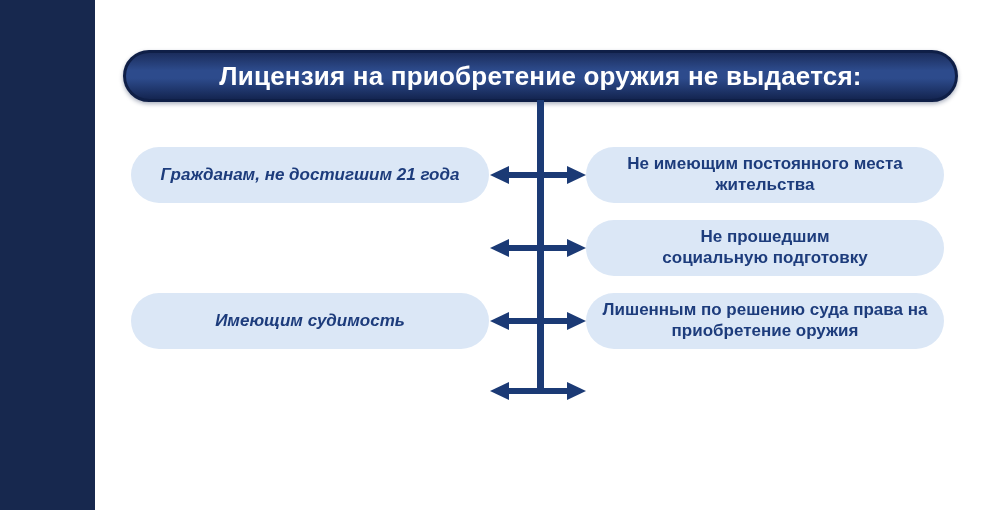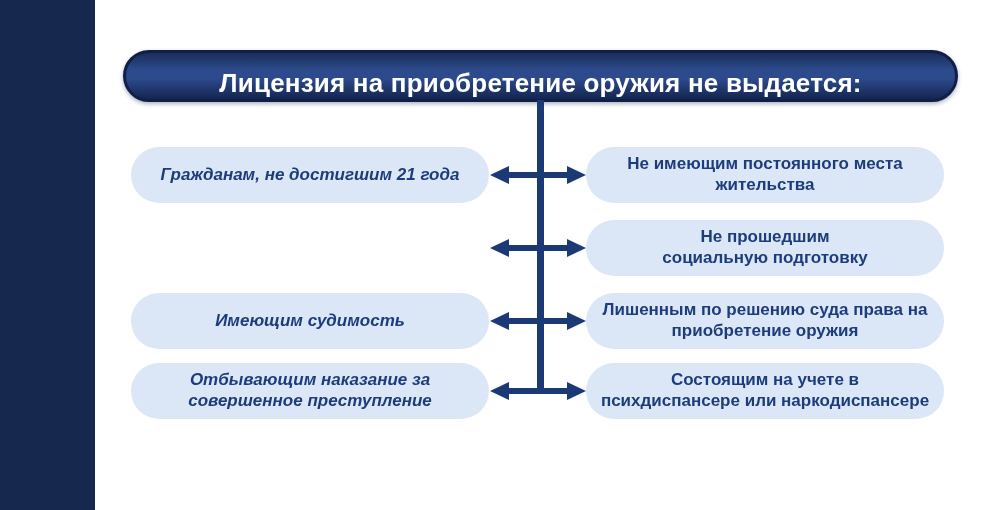--- a/index.html
+++ b/index.html
@@ -38,21 +38,21 @@
     width:835px; height:52px;
     box-sizing:border-box;
     border:3px solid var(--banner-border);
     border-radius:28px;
     background:linear-gradient(180deg,
       var(--banner-top) 0%,
       var(--banner-mid) 38%,
       var(--banner-mid) 55%,
       var(--banner-bottom) 100%);
     display:flex;
-    align-items:flex-end;
+    align-items:center;
     justify-content:center;
     box-shadow:0 2px 4px rgba(15,31,71,.35);
   }
   .banner-title{
     color:var(--banner-text);
     font-size:26px;
     font-weight:700;
     letter-spacing:.2px;
     white-space:nowrap;
   }
@@ -122,23 +122,19 @@
 
   <div class="box l r3">Имеющим судимость</div>
   <svg class="arrow a3" viewBox="0 0 96 20" aria-hidden="true">
     <rect x="15" y="7" width="66" height="6" fill="currentColor"></rect>
     <polygon points="0,10 19,1 19,19" fill="currentColor"></polygon>
     <polygon points="96,10 77,1 77,19" fill="currentColor"></polygon>
   </svg>
   <div class="box r r3">Лишенным по решению суда права на
 приобретение оружия</div>
 
-  <div class="box l r4">Отбывающим наказание за
-совершенное преступление</div>
   <svg class="arrow a4" viewBox="0 0 96 20" aria-hidden="true">
     <rect x="15" y="7" width="66" height="6" fill="currentColor"></rect>
     <polygon points="0,10 19,1 19,19" fill="currentColor"></polygon>
     <polygon points="96,10 77,1 77,19" fill="currentColor"></polygon>
   </svg>
-  <div class="box r r4">Состоящим на учете в
-психдиспансере или наркодиспансере</div>
 
 </div>
 
 </body></html>

